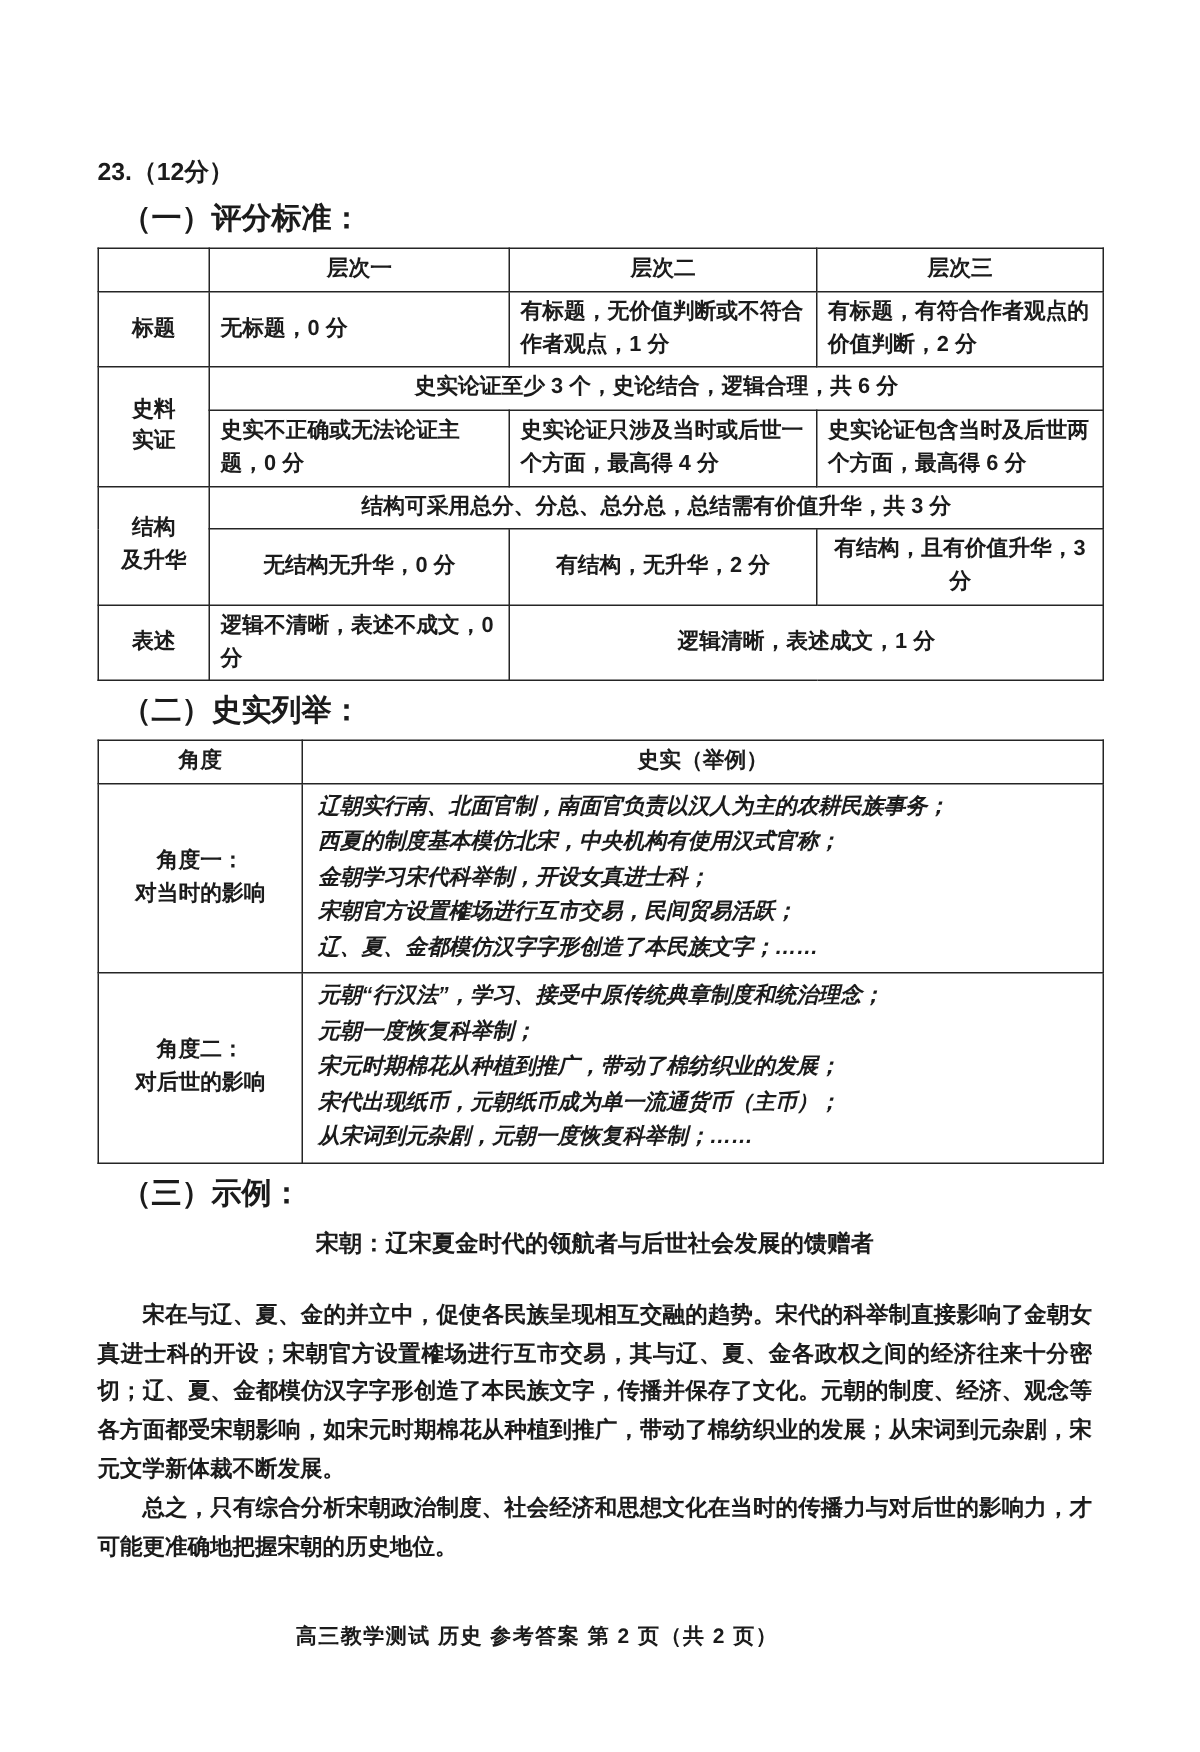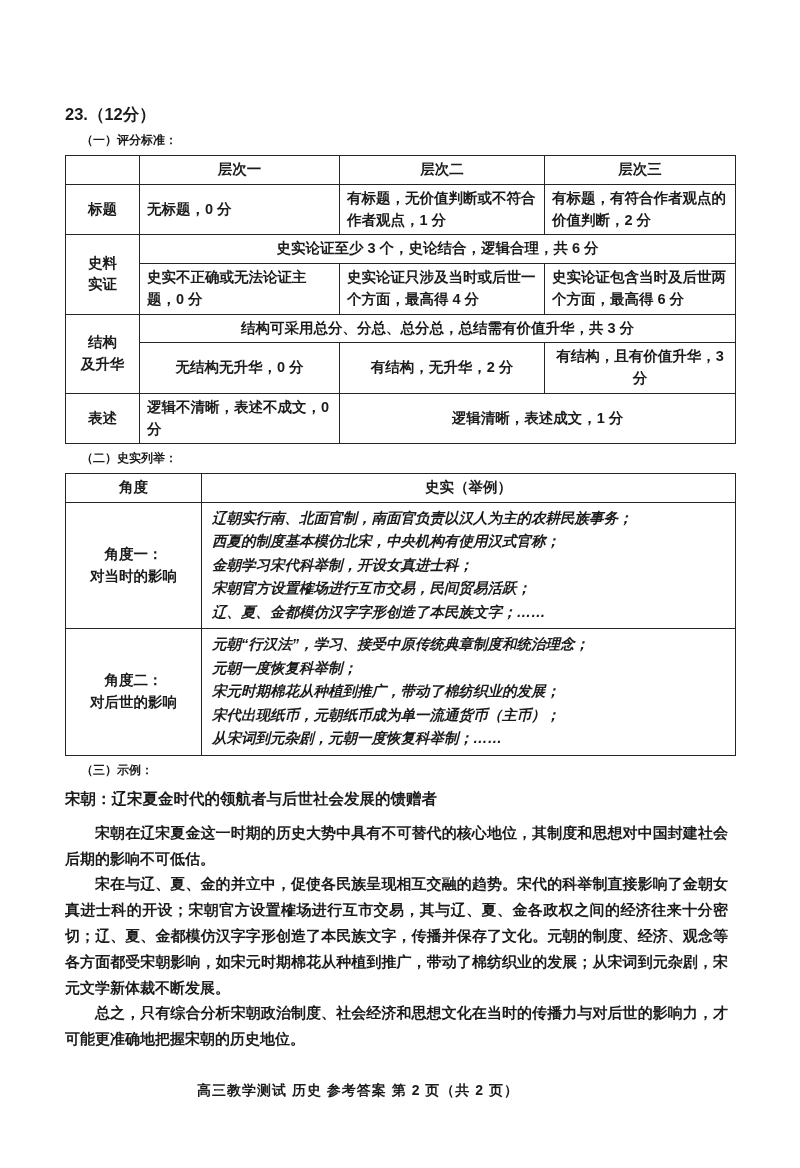--- a/index.html
+++ b/index.html
@@ -7,21 +7,21 @@
   body {
     background: #ffffff;
     font-family: "Liberation Sans", "DejaVu Sans", sans-serif;
     color: #1b1b1b;
     font-weight: 700;
     position: relative;
     overflow: hidden;
   }
   .page { padding: 104px 72px 0 65px; }
   .q-number { font-size: 16.5px; margin-bottom: 3px; }
-  .section-title { font-size: 12px; margin: 6px 0 6px 16px; }
+  .section-title { font-size: 20px; margin: 6px 0 6px 16px; }
 
   table {
     border-collapse: collapse;
     width: 670px;
     table-layout: fixed;
     font-size: 14.5px;
     border-radius: 27px;
   }
   td {
     border: 1.6px solid #252525;
@@ -37,22 +37,23 @@
   .scoring-table col.c1 { width: 200px; }
   .scoring-table col.c2 { width: 205px; }
   .scoring-table col.c3 { width: 191px; }
 
   .facts-table col.ang { width: 136px; }
   .facts-table col.fct { width: 534px; }
   .facts-cell { padding: 4px 6px 4px 10px; }
   .fact-line { line-height: 1.62; font-style: italic; }
 
   .example-title {
+    text-align: center;
     font-size: 15.5px;
-    margin: 10px 0 10px 0;
+    margin: 10px 0 24px 0;
   }
   .para {
     font-size: 15px;
     line-height: 1.72;
     text-indent: 2em;
     text-align: justify;
   }
   .footer {
     position: absolute;
     top: 1082px;
@@ -153,19 +154,18 @@
         <div class="fact-line">宋代出现纸币，元朝纸币成为单一流通货币（主币）；</div>
         <div class="fact-line">从宋词到元杂剧，元朝一度恢复科举制；……</div>
       </td>
     </tr>
   </tbody>
     </table>
 
   <div class="section-title">（三）示例：</div>
 
   <div class="example-title">宋朝：辽宋夏金时代的领航者与后世社会发展的馈赠者</div>
-  <div class="para">宋朝在辽宋夏金这一时期的历史大势中具有不可替代的核心地位，其制度和思想对中国封建社会后期的影响不可低估。</div>
   <div class="para">宋在与辽、夏、金的并立中，促使各民族呈现相互交融的趋势。宋代的科举制直接影响了金朝女真进士科的开设；宋朝官方设置榷场进行互市交易，其与辽、夏、金各政权之间的经济往来十分密切；辽、夏、金都模仿汉字字形创造了本民族文字，传播并保存了文化。元朝的制度、经济、观念等各方面都受宋朝影响，如宋元时期棉花从种植到推广，带动了棉纺织业的发展；从宋词到元杂剧，宋元文学新体裁不断发展。</div>
   <div class="para">总之，只有综合分析宋朝政治制度、社会经济和思想文化在当时的传播力与对后世的影响力，才可能更准确地把握宋朝的历史地位。</div>
 
 </div>
 
 <div class="footer">高三教学测试 历史 参考答案 第 2 页（共 2 页）</div>
 
 </body></html>

